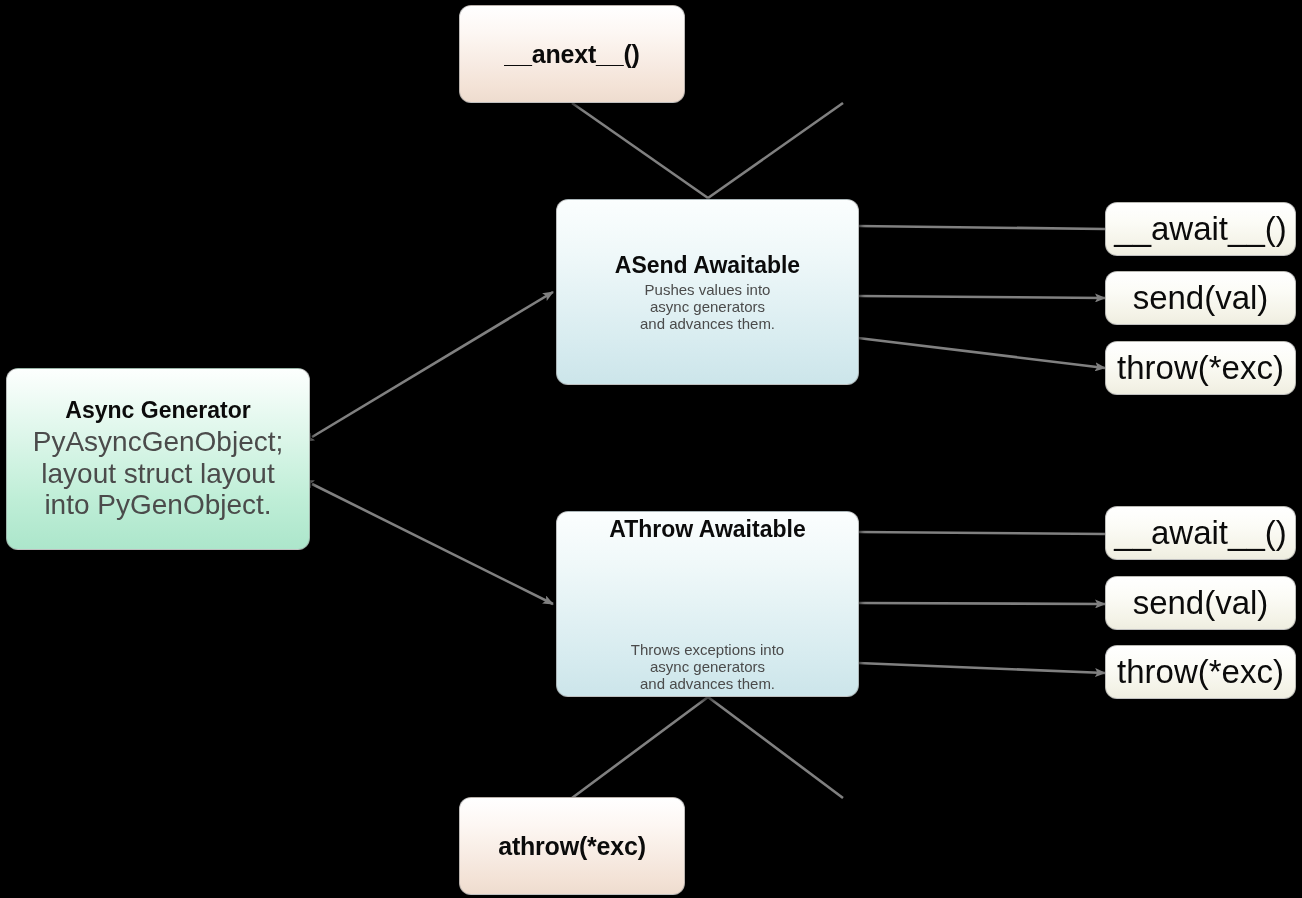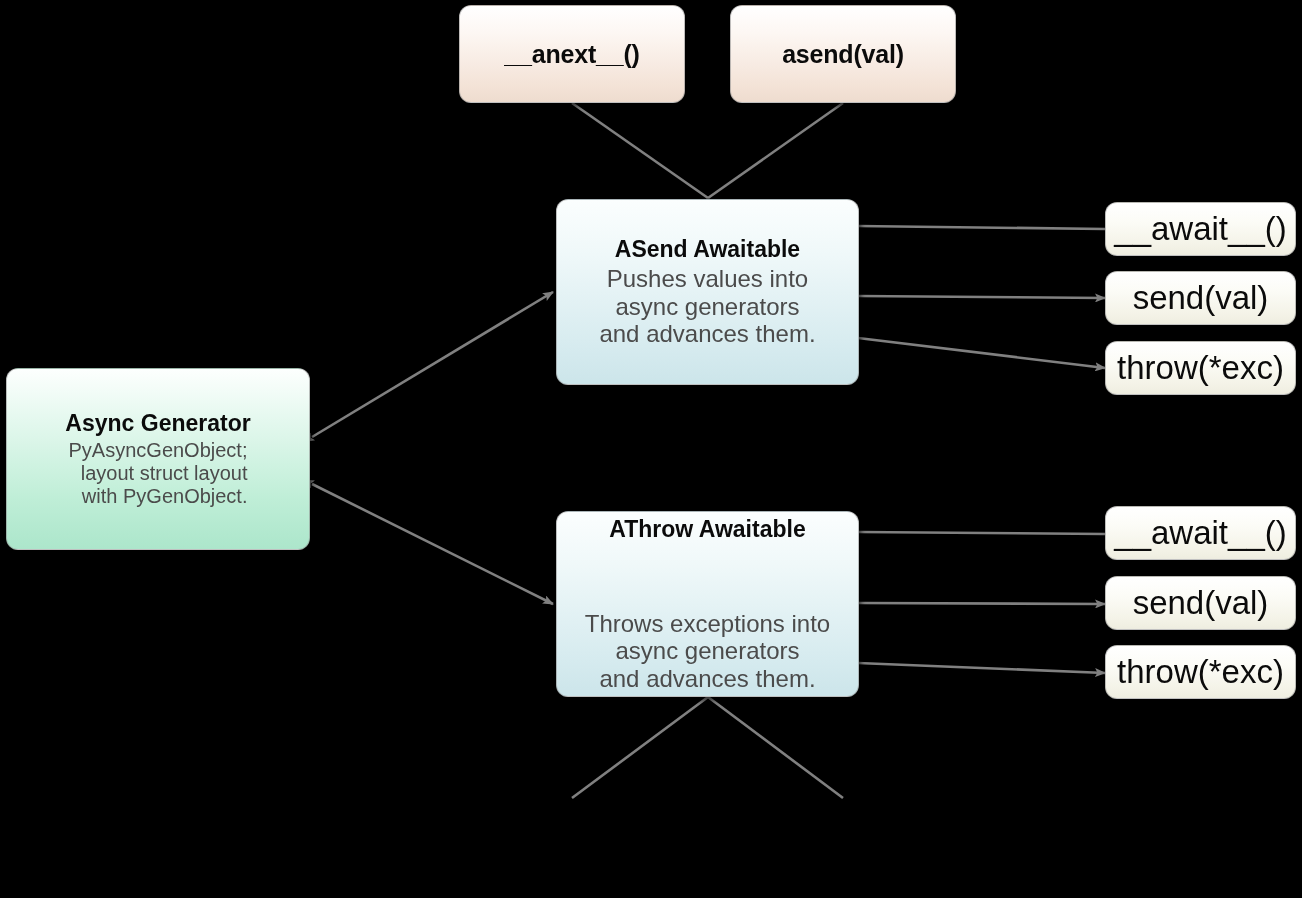--- a/index.html
+++ b/index.html
@@ -52,42 +52,41 @@
     background: linear-gradient(to bottom, #fbfefe 0%, #eff8f9 30%, #d6ebef 80%, #cce5ea 100%);
     padding: 4px 10px;
   }
   .node.blue .node-title {
     font-size: 23px;
     font-weight: bold;
     color: #0b0b0b;
     margin-bottom: 2px;
   }
   .node.blue .node-desc {
-    font-size: 24px;
+    font-size: 15px;
     line-height: 1.14;
     color: #4b4b4b;
     font-weight: normal;
   }
   
   .node.green {
     background: linear-gradient(to bottom, #fdfffe 0%, #eafaf2 22%, #bfeed7 72%, #ace6cb 100%);
     padding: 6px 16px;
   }
   .node.green .node-title {
     font-size: 23px;
     font-weight: bold;
     color: #0b0b0b;
     margin-bottom: 2px;
   }
   .node.green .node-desc {
-    font-size: 20px;
+    font-size: 28px;
     line-height: 1.14;
     color: #4b4b4b;
     font-weight: normal;
-    text-align: right;
   }
   
   .node.ivory {
     background: linear-gradient(to bottom, #ffffff 0%, #fcfcf7 35%, #f3f2e6 85%, #eeede0 100%);
   }
   .node.ivory .node-title {
     font-size: 33px;
     font-weight: normal;
     color: #0b0b0b;
   }
@@ -127,30 +126,27 @@
       <path d="M858,532 L1105,534"></path>
       <path d="M858,603 L1105,604" marker-start="url(#arrowStart)" marker-end="url(#arrowEnd)"></path>
       <path d="M858,663 L1105,673" marker-start="url(#arrowStart)" marker-end="url(#arrowEnd)"></path>
     </g>
   </svg>
 
   <div class="node peach" style="left:459px; top:5px; width:226px; height:98px;">
     <div class="node-title">__anext__()</div>
   </div>
 
-  <div class="node peach" style="left:730px; top:5px; width:226px; height:98px;">
-    <div class="node-title">asend(val)</div>
-  </div>
 
   <div class="node green" style="left:6px; top:368px; width:304px; height:182px;">
     <div class="node-title">Async Generator</div>
     <div class="node-desc">
       <span class="node-desc-line">PyAsyncGenObject;</span>
       <span class="node-desc-line">layout struct layout</span>
-      <span class="node-desc-line">with PyGenObject.</span>
+      <span class="node-desc-line">into PyGenObject.</span>
     </div>
   </div>
 
   <div class="node blue" style="left:556px; top:199px; width:303px; height:186px;">
     <div class="node-title">ASend Awaitable</div>
     <div class="node-desc">
       <span class="node-desc-line">Pushes values into</span>
       <span class="node-desc-line">async generators</span>
       <span class="node-desc-line">and advances them.</span>
     </div>
@@ -178,14 +174,17 @@
   <div class="node ivory" style="left:1105px; top:506px; width:191px; height:54px;">
     <div class="node-title">__await__()</div>
   </div>
   <div class="node ivory" style="left:1105px; top:576px; width:191px; height:54px;">
     <div class="node-title">send(val)</div>
   </div>
   <div class="node ivory" style="left:1105px; top:645px; width:191px; height:54px;">
     <div class="node-title">throw(*exc)</div>
   </div>
 
+  <div class="node peach" style="left:459px; top:797px; width:226px; height:98px;">
+    <div class="node-title">athrow(*exc)</div>
+  </div>
 
 </div>
 
 </body></html>

